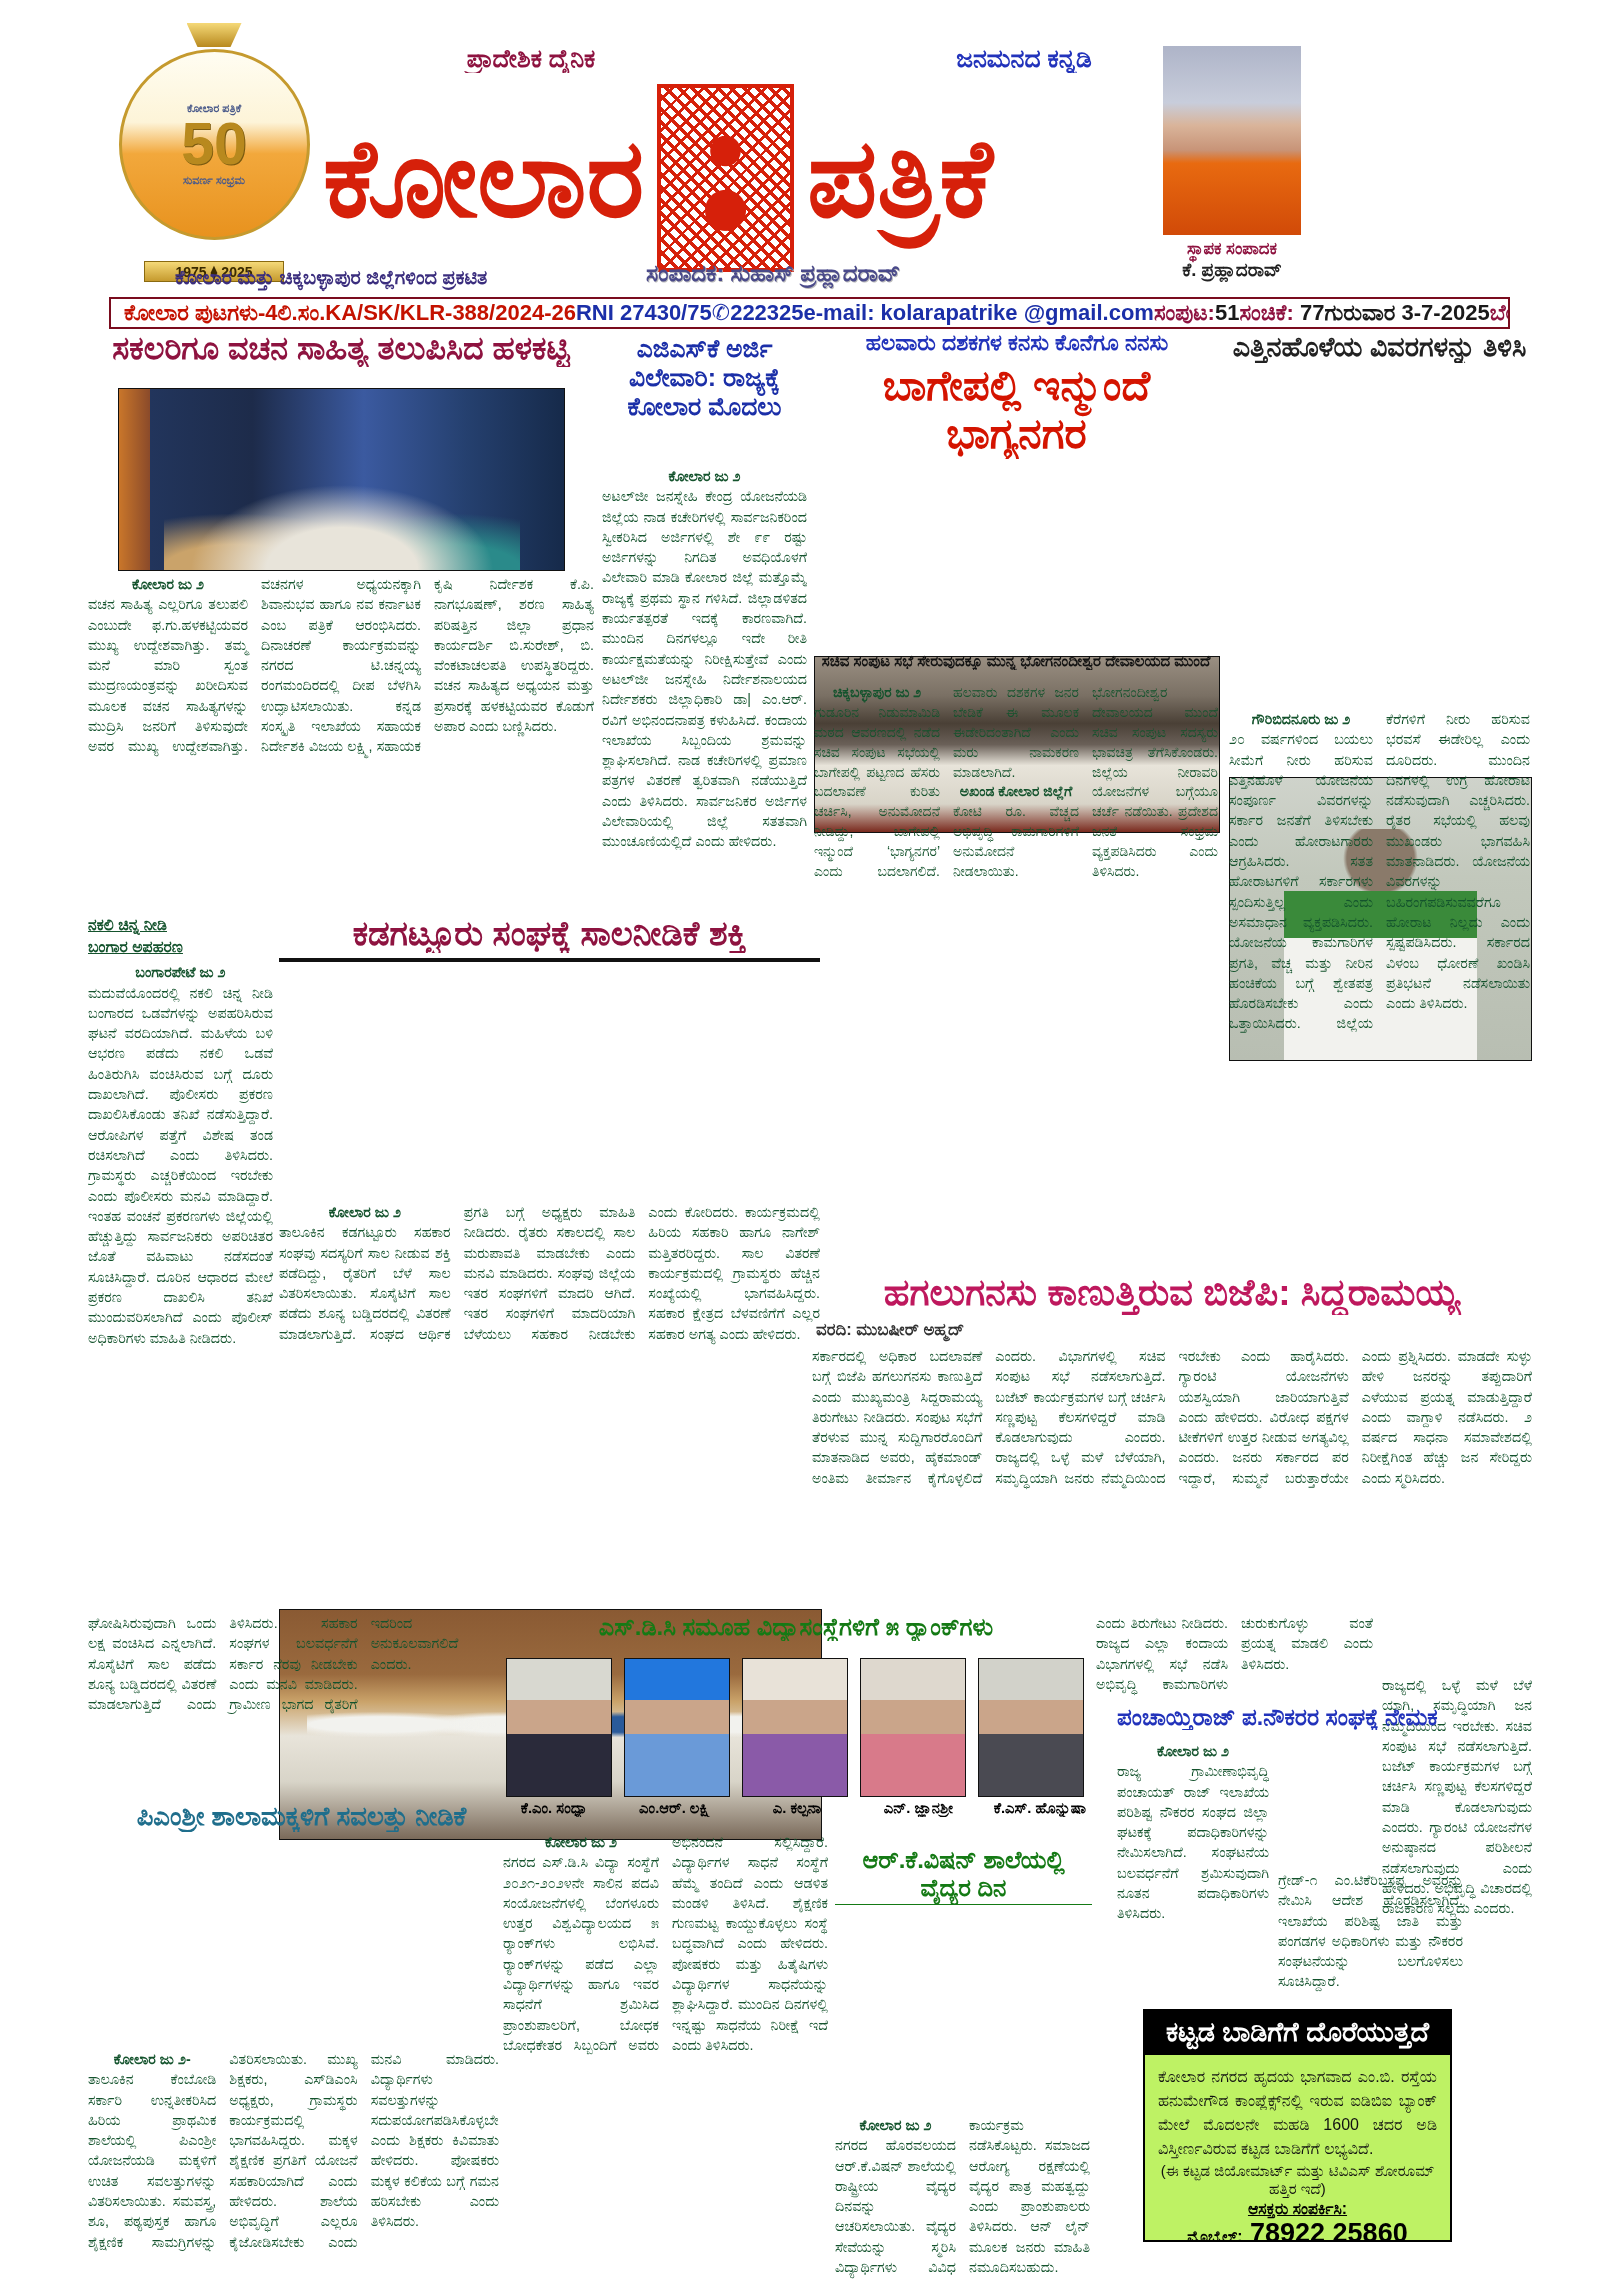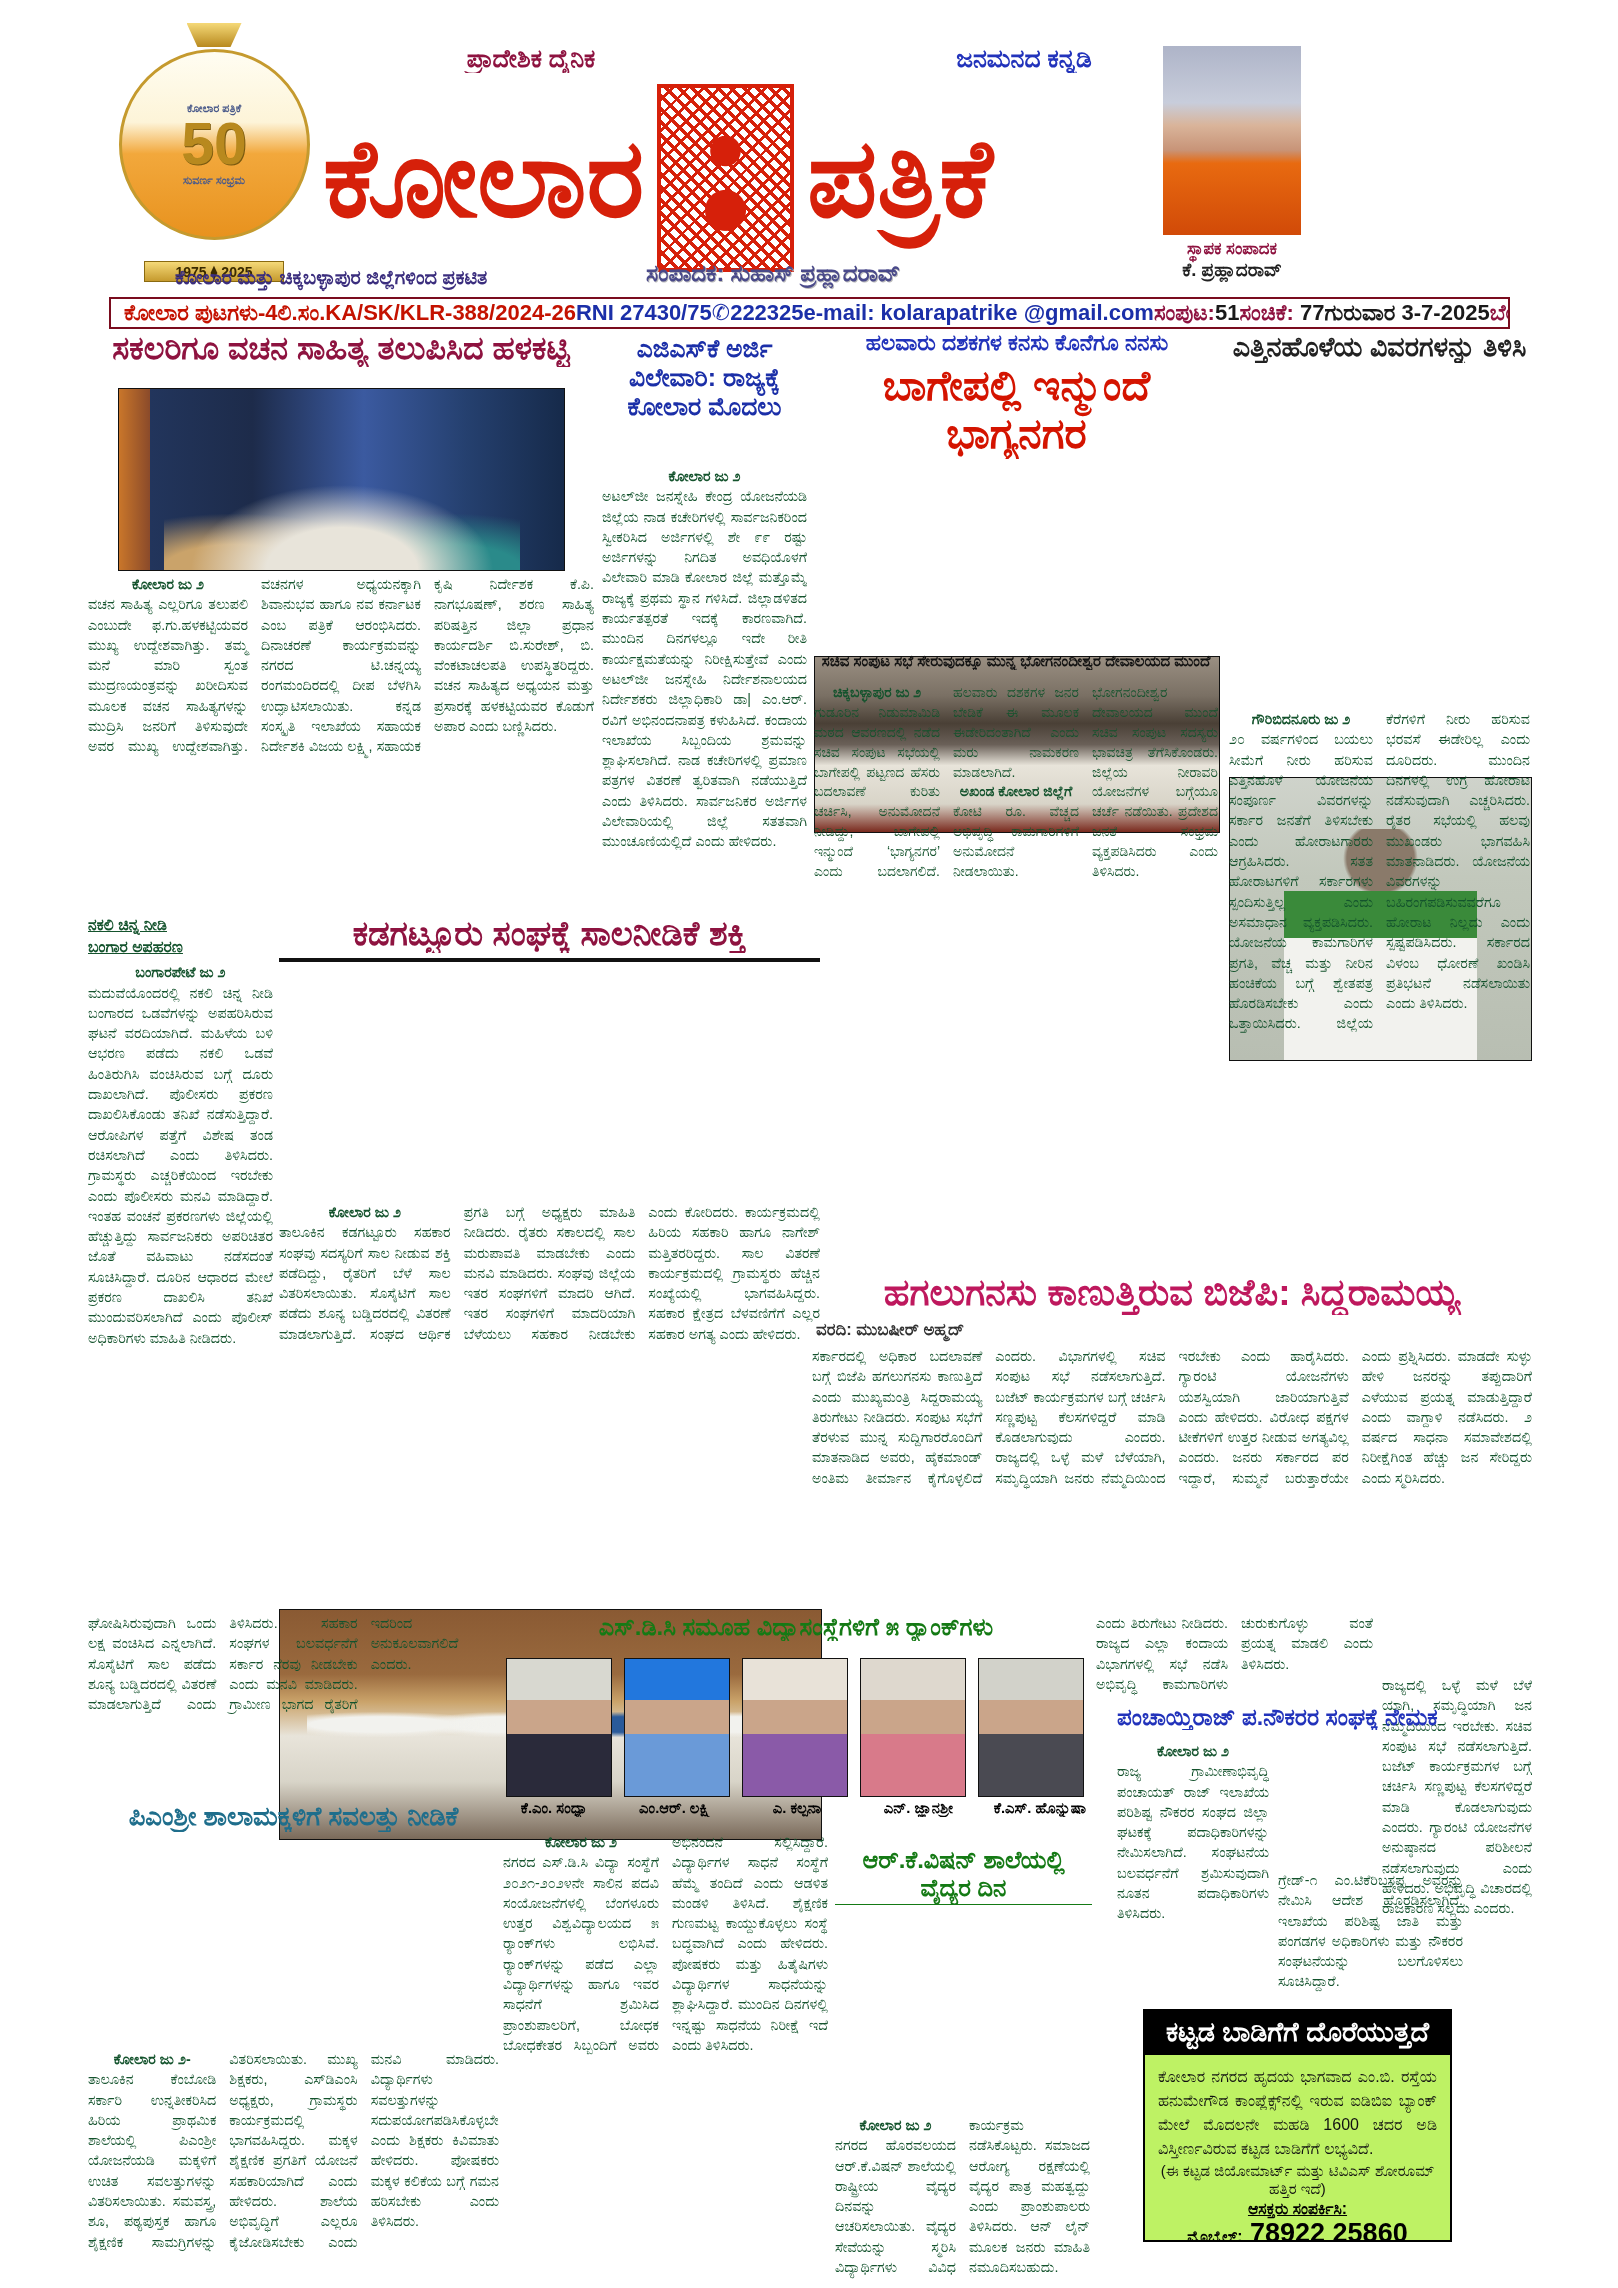--- a/index.html
+++ b/index.html
@@ -182,21 +182,21 @@
   </div>
 
   <div class="abs body-txt cols2" style="left:503px;top:1832px;width:325px;height:454px;">
     <span class="dateline">ಕೋಲಾರ ಜು ೨</span>
     <span>ನಗರದ ಎಸ್.ಡಿ.ಸಿ ವಿದ್ಯಾ ಸಂಸ್ಥೆಗೆ ೨೦೨೧-೨೦೨೪ನೇ ಸಾಲಿನ ಪದವಿ ಸಂಯೋಜನೆಗಳಲ್ಲಿ ಬೆಂಗಳೂರು ಉತ್ತರ ವಿಶ್ವವಿದ್ಯಾಲಯದ ೫ ರ‍್ಯಾಂಕ್‌ಗಳು ಲಭಿಸಿವೆ. ರ‍್ಯಾಂಕ್‌ಗಳನ್ನು ಪಡೆದ ಎಲ್ಲಾ ವಿದ್ಯಾರ್ಥಿಗಳನ್ನು ಹಾಗೂ ಇವರ ಸಾಧನೆಗೆ ಶ್ರಮಿಸಿದ ಪ್ರಾಂಶುಪಾಲರಿಗೆ, ಬೋಧಕ ಬೋಧಕೇತರ ಸಿಬ್ಬಂದಿಗೆ ಅವರು ಅಭಿನಂದನೆ ಸಲ್ಲಿಸಿದ್ದಾರೆ. ವಿದ್ಯಾರ್ಥಿಗಳ ಸಾಧನೆ ಸಂಸ್ಥೆಗೆ ಹೆಮ್ಮೆ ತಂದಿದೆ ಎಂದು ಆಡಳಿತ ಮಂಡಳಿ ತಿಳಿಸಿದೆ. ಶೈಕ್ಷಣಿಕ ಗುಣಮಟ್ಟ ಕಾಯ್ದುಕೊಳ್ಳಲು ಸಂಸ್ಥೆ ಬದ್ಧವಾಗಿದೆ ಎಂದು ಹೇಳಿದರು. ಪೋಷಕರು ಮತ್ತು ಹಿತೈಷಿಗಳು ವಿದ್ಯಾರ್ಥಿಗಳ ಸಾಧನೆಯನ್ನು ಶ್ಲಾಘಿಸಿದ್ದಾರೆ. ಮುಂದಿನ ದಿನಗಳಲ್ಲಿ ಇನ್ನಷ್ಟು ಸಾಧನೆಯ ನಿರೀಕ್ಷೆ ಇದೆ ಎಂದು ತಿಳಿಸಿದರು.</span>
   </div>
 
   <div class="abs body-txt cols3" style="left:88px;top:1613px;width:411px;height:183px;">
     <span>ಘೋಷಿಸಿರುವುದಾಗಿ ಒಂದು ಲಕ್ಷ ವಂಚಿಸಿದ ಎನ್ನಲಾಗಿದೆ. ಸೊಸೈಟಿಗೆ ಸಾಲ ಪಡೆದು ಶೂನ್ಯ ಬಡ್ಡಿದರದಲ್ಲಿ ವಿತರಣೆ ಮಾಡಲಾಗುತ್ತಿದೆ ಎಂದು ತಿಳಿಸಿದರು. ಸಹಕಾರ ಸಂಘಗಳ ಬಲವರ್ಧನೆಗೆ ಸರ್ಕಾರ ನೆರವು ನೀಡಬೇಕು ಎಂದು ಮನವಿ ಮಾಡಿದರು. ಗ್ರಾಮೀಣ ಭಾಗದ ರೈತರಿಗೆ ಇದರಿಂದ ಅನುಕೂಲವಾಗಲಿದೆ ಎಂದರು.</span>
   </div>
-  <div class="abs hl" style="left:88px;top:1802px;width:411px;font-size:26px;color:#1f6e8c;">ಪಿಎಂಶ್ರೀ ಶಾಲಾಮಕ್ಕಳಿಗೆ ಸವಲತ್ತು ನೀಡಿಕೆ</div>
+  <div class="abs hl" style="left:96px;top:1802px;width:411px;font-size:26px;color:#1f6e8c;">ಪಿಎಂಶ್ರೀ ಶಾಲಾಮಕ್ಕಳಿಗೆ ಸವಲತ್ತು ನೀಡಿಕೆ</div>
 
   <div class="abs body-txt cols3" style="left:88px;top:2049px;width:411px;height:238px;">
     <span class="dateline">ಕೋಲಾರ ಜು ೨-</span>
     <span>ತಾಲೂಕಿನ ಕೆಂಬೋಡಿ ಸರ್ಕಾರಿ ಉನ್ನತೀಕರಿಸಿದ ಹಿರಿಯ ಪ್ರಾಥಮಿಕ ಶಾಲೆಯಲ್ಲಿ ಪಿಎಂಶ್ರೀ ಯೋಜನೆಯಡಿ ಮಕ್ಕಳಿಗೆ ಉಚಿತ ಸವಲತ್ತುಗಳನ್ನು ವಿತರಿಸಲಾಯಿತು. ಸಮವಸ್ತ್ರ, ಶೂ, ಪಠ್ಯಪುಸ್ತಕ ಹಾಗೂ ಶೈಕ್ಷಣಿಕ ಸಾಮಗ್ರಿಗಳನ್ನು ವಿತರಿಸಲಾಯಿತು. ಮುಖ್ಯ ಶಿಕ್ಷಕರು, ಎಸ್‌ಡಿಎಂಸಿ ಅಧ್ಯಕ್ಷರು, ಗ್ರಾಮಸ್ಥರು ಕಾರ್ಯಕ್ರಮದಲ್ಲಿ ಭಾಗವಹಿಸಿದ್ದರು. ಮಕ್ಕಳ ಶೈಕ್ಷಣಿಕ ಪ್ರಗತಿಗೆ ಯೋಜನೆ ಸಹಕಾರಿಯಾಗಿದೆ ಎಂದು ಹೇಳಿದರು. ಶಾಲೆಯ ಅಭಿವೃದ್ಧಿಗೆ ಎಲ್ಲರೂ ಕೈಜೋಡಿಸಬೇಕು ಎಂದು ಮನವಿ ಮಾಡಿದರು. ವಿದ್ಯಾರ್ಥಿಗಳು ಸವಲತ್ತುಗಳನ್ನು ಸದುಪಯೋಗಪಡಿಸಿಕೊಳ್ಳಬೇಕು ಎಂದು ಶಿಕ್ಷಕರು ಕಿವಿಮಾತು ಹೇಳಿದರು. ಪೋಷಕರು ಮಕ್ಕಳ ಕಲಿಕೆಯ ಬಗ್ಗೆ ಗಮನ ಹರಿಸಬೇಕು ಎಂದು ತಿಳಿಸಿದರು.</span>
   </div>
 
   <div class="abs hl" style="left:835px;top:1846px;width:257px;font-size:24px;color:#157a15;border-bottom:1.8px solid #157a15;padding-bottom:2.8px;">ಆರ್.ಕೆ.ವಿಷನ್ ಶಾಲೆಯಲ್ಲಿ ವೈದ್ಯರ ದಿನ</div>
 
   <div class="abs body-txt cols2" style="left:835px;top:2115px;width:255px;height:172px;">
     <span class="dateline">ಕೋಲಾರ ಜು ೨</span>

